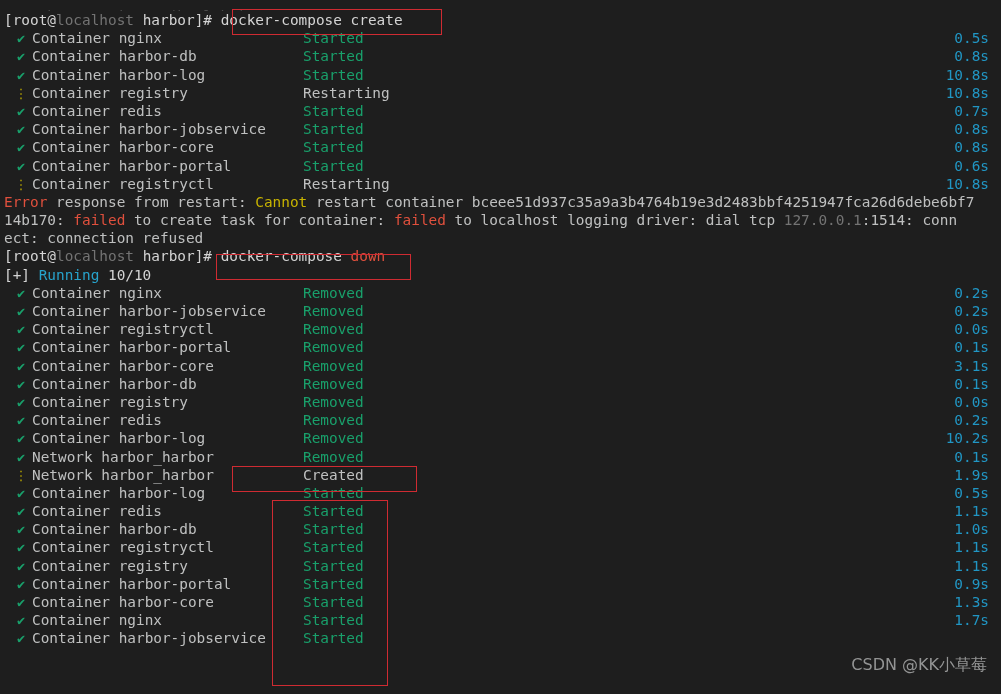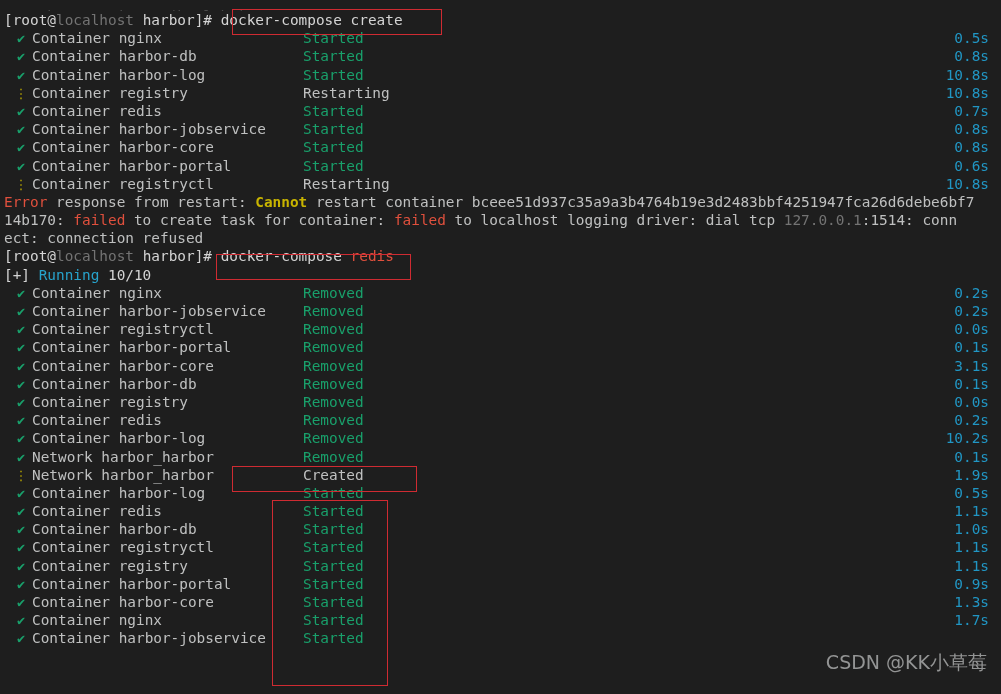--- a/index.html
+++ b/index.html
@@ -31,21 +31,21 @@
     color: #cfd0d0;
   }
   
   .c-white   { color: #d4d4d4; }
   .c-gray    { color: #bfc0c0; }
   .c-green   { color: #19a06b; }
   .c-cyan    { color: #2196c4; }
   .c-cyan2   { color: #27a3cc; }
   .c-magenta { color: #737373; }
   .c-red     { color: #e0503d; }
-  .c-yellow  { color: #c8b400; font-weight: bold; }
+  .c-yellow  { color: #c8b400; }
   .col-mark  { position: absolute; left: 10px;  width: 14px; text-align: center; }
   .col-name  { position: absolute; left: 28px; }
   .col-stat  { position: absolute; left: 299px; }
   .col-time  { position: absolute; right: 8px; text-align: center; }
 
   .dotmark {
     display: inline-block;
     line-height: 18.2px;
     font-size: 13px;
     color: #b5a400;
@@ -64,21 +64,21 @@
     pointer-events: none;
     z-index: 5;
   }
 
   .watermark {
     position: absolute;
     right: 14px;
     bottom: 18px;
     color: #9a9b9b;
     font-family: "DejaVu Sans", "Liberation Sans", sans-serif;
-    font-size: 19px;
+    font-size: 16px;
     z-index: 6;
     opacity: .95;
   }
 
   .topclip {
     color: #4a4a4a;
     font-size: 14.4px;
     height: 11px;
     line-height: 11px;
     overflow: hidden;
@@ -101,21 +101,21 @@
       <div class="line"><span class="col-mark"><span class="checkmark">✔</span></span><span class="col-name c-gray">Container harbor-log</span><span class="col-stat c-green">Started</span><span class="col-time c-cyan">10.8s</span></div>
       <div class="line"><span class="col-mark"><span class="dotmark">⋮</span></span><span class="col-name c-gray">Container registry</span><span class="col-stat c-gray">Restarting</span><span class="col-time c-cyan">10.8s</span></div>
       <div class="line"><span class="col-mark"><span class="checkmark">✔</span></span><span class="col-name c-gray">Container redis</span><span class="col-stat c-green">Started</span><span class="col-time c-cyan">0.7s</span></div>
       <div class="line"><span class="col-mark"><span class="checkmark">✔</span></span><span class="col-name c-gray">Container harbor-jobservice</span><span class="col-stat c-green">Started</span><span class="col-time c-cyan">0.8s</span></div>
       <div class="line"><span class="col-mark"><span class="checkmark">✔</span></span><span class="col-name c-gray">Container harbor-core</span><span class="col-stat c-green">Started</span><span class="col-time c-cyan">0.8s</span></div>
       <div class="line"><span class="col-mark"><span class="checkmark">✔</span></span><span class="col-name c-gray">Container harbor-portal</span><span class="col-stat c-green">Started</span><span class="col-time c-cyan">0.6s</span></div>
       <div class="line"><span class="col-mark"><span class="dotmark">⋮</span></span><span class="col-name c-gray">Container registryctl</span><span class="col-stat c-gray">Restarting</span><span class="col-time c-cyan">10.8s</span></div>
       <div class="line"><span class="c-red">Error</span><span class="c-gray"> response from restart: </span><span class="c-yellow">Cannot</span><span class="c-gray"> restart container bceee51d937c35a9a3b4764b19e3d2483bbf4251947fca26d6debe6bf7</span></div>
       <div class="line"><span class="c-gray">14b170: </span><span class="c-red">failed</span><span class="c-gray"> to create task for container: </span><span class="c-red">failed</span><span class="c-gray"> to localhost logging driver: dial tcp </span><span class="c-magenta">127.0.0.1</span><span class="c-gray">:1514: conn</span></div>
       <div class="line"><span class="c-gray">ect: connection refused</span></div>
-      <div class="line"><span class="c-white">[</span><span class="c-white">root@</span><span class="c-magenta">localhost</span><span class="c-white"> harbor</span><span class="c-white">]#</span><span class="c-white"> </span><span class="c-white">docker-compose </span><span class="c-red">redis</span></div>
+      <div class="line"><span class="c-white">[</span><span class="c-white">root@</span><span class="c-magenta">localhost</span><span class="c-white"> harbor</span><span class="c-white">]#</span><span class="c-white"> </span><span class="c-white">docker-compose </span><span class="c-red">down</span></div>
       <div class="line"><span class="c-white">[+] </span><span class="c-cyan2">Running </span><span class="c-white">10/10</span></div>
       <div class="line"><span class="col-mark"><span class="checkmark">✔</span></span><span class="col-name c-gray">Container nginx</span><span class="col-stat c-green">Removed</span><span class="col-time c-cyan">0.2s</span></div>
       <div class="line"><span class="col-mark"><span class="checkmark">✔</span></span><span class="col-name c-gray">Container harbor-jobservice</span><span class="col-stat c-green">Removed</span><span class="col-time c-cyan">0.2s</span></div>
       <div class="line"><span class="col-mark"><span class="checkmark">✔</span></span><span class="col-name c-gray">Container registryctl</span><span class="col-stat c-green">Removed</span><span class="col-time c-cyan">0.0s</span></div>
       <div class="line"><span class="col-mark"><span class="checkmark">✔</span></span><span class="col-name c-gray">Container harbor-portal</span><span class="col-stat c-green">Removed</span><span class="col-time c-cyan">0.1s</span></div>
       <div class="line"><span class="col-mark"><span class="checkmark">✔</span></span><span class="col-name c-gray">Container harbor-core</span><span class="col-stat c-green">Removed</span><span class="col-time c-cyan">3.1s</span></div>
       <div class="line"><span class="col-mark"><span class="checkmark">✔</span></span><span class="col-name c-gray">Container harbor-db</span><span class="col-stat c-green">Removed</span><span class="col-time c-cyan">0.1s</span></div>
       <div class="line"><span class="col-mark"><span class="checkmark">✔</span></span><span class="col-name c-gray">Container registry</span><span class="col-stat c-green">Removed</span><span class="col-time c-cyan">0.0s</span></div>
       <div class="line"><span class="col-mark"><span class="checkmark">✔</span></span><span class="col-name c-gray">Container redis</span><span class="col-stat c-green">Removed</span><span class="col-time c-cyan">0.2s</span></div>
       <div class="line"><span class="col-mark"><span class="checkmark">✔</span></span><span class="col-name c-gray">Container harbor-log</span><span class="col-stat c-green">Removed</span><span class="col-time c-cyan">10.2s</span></div>

